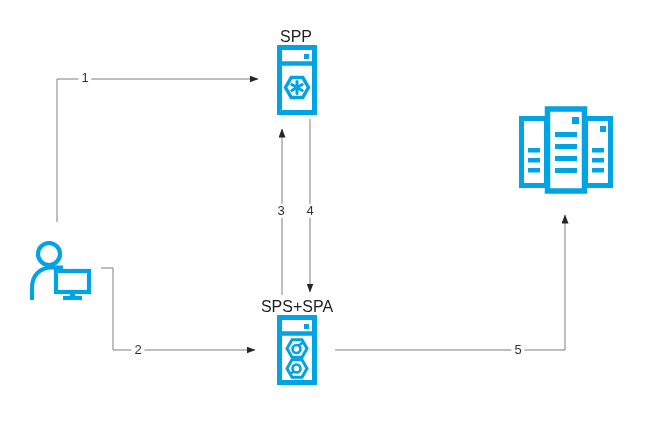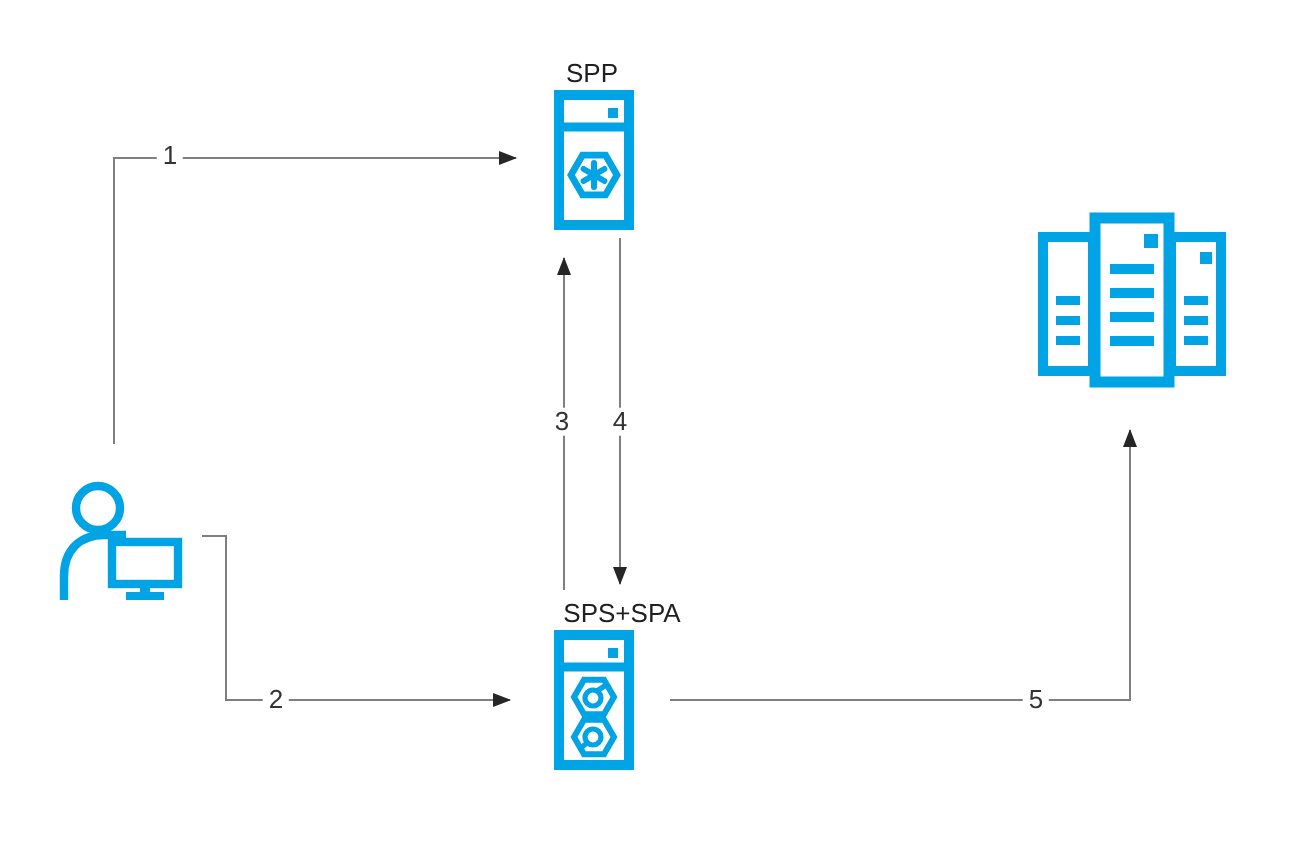--- a/index.html
+++ b/index.html
@@ -14,21 +14,21 @@
     font-family:"Liberation Sans", sans-serif;color:var(--text);
     overflow:hidden;
   }
   .abs{position:absolute;}
   svg{display:block;}
   .stk{stroke:var(--accent);fill:none;}
   .stkw{stroke:var(--accent);fill:#fff;}
   .fil{fill:var(--accent);stroke:none;}
   .node-label{
     position:absolute;transform:translate(-50%,-50%);
-    font-size:13px;line-height:1.1;color:var(--text);white-space:nowrap;
+    font-size:16px;line-height:1.1;color:var(--text);white-space:nowrap;
   }
   .conn-label{
     position:absolute;transform:translate(-50%,-50%);
     font-size:13px;color:#333;background:#fff;padding:0 3px;line-height:1.1;
     white-space:nowrap;
   }
   .connector-layer{position:absolute;left:0;top:0;}
   .connector{stroke:var(--line);stroke-width:1;fill:none;}
 </style>
 </head>
@@ -81,21 +81,21 @@
         <polygon class="stk" stroke-width="3.4" points="31.5,42.5 25.75,52.46 14.25,52.46 8.5,42.5 14.25,32.54 25.75,32.54"></polygon>
         <g class="stk" stroke-width="3" stroke-linecap="round">
           <line x1="20" y1="36.5" x2="20" y2="48.5"></line>
           <line x1="14.8" y1="39.5" x2="25.2" y2="45.5"></line>
           <line x1="14.8" y1="45.5" x2="25.2" y2="39.5"></line>
         </g>
       </g>
     </svg>
   </div>
 
-  <div class="node-label" style="left:311px;top:307px;">SPS+SPA</div>
+  <div class="node-label" style="left:297px;top:307px;">SPS+SPA</div>
   <div class="abs" style="left:277px;top:315px;">
     <svg width="40" height="70" viewBox="0 0 40 70">
       <rect class="stkw" x="2.5" y="2.5" width="35" height="65" stroke-width="5"></rect>
       <line class="stk" x1="4" y1="18.5" x2="36" y2="18.5" stroke-width="4.5"></line>
       <rect class="fil" x="27" y="9" width="5" height="5"></rect>
       <g>
         <polygon class="stk" stroke-width="3" points="30,33.5 25,42.16 15,42.16 10,33.5 15,24.84 25,24.84"></polygon>
         <circle class="stk" cx="19.5" cy="34" r="4" stroke-width="2.6"></circle>
         <line class="stk" x1="21.5" y1="30.5" x2="26" y2="27.5" stroke-width="2.6"></line>
       </g>

